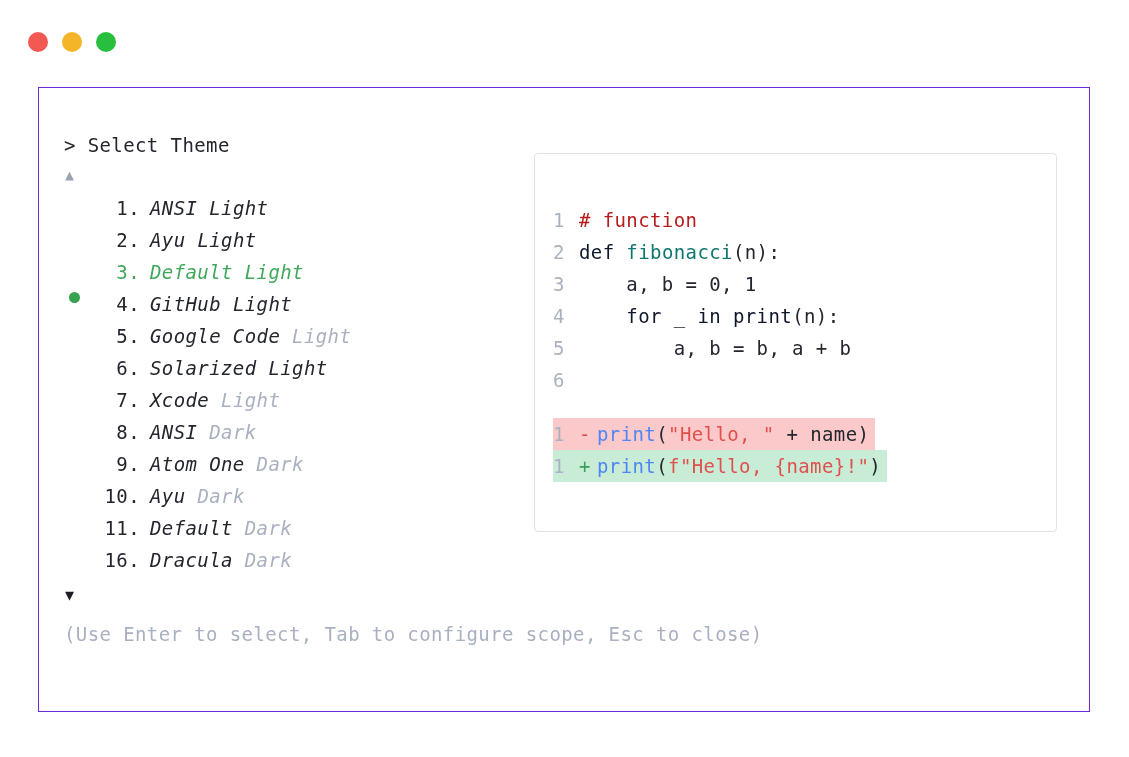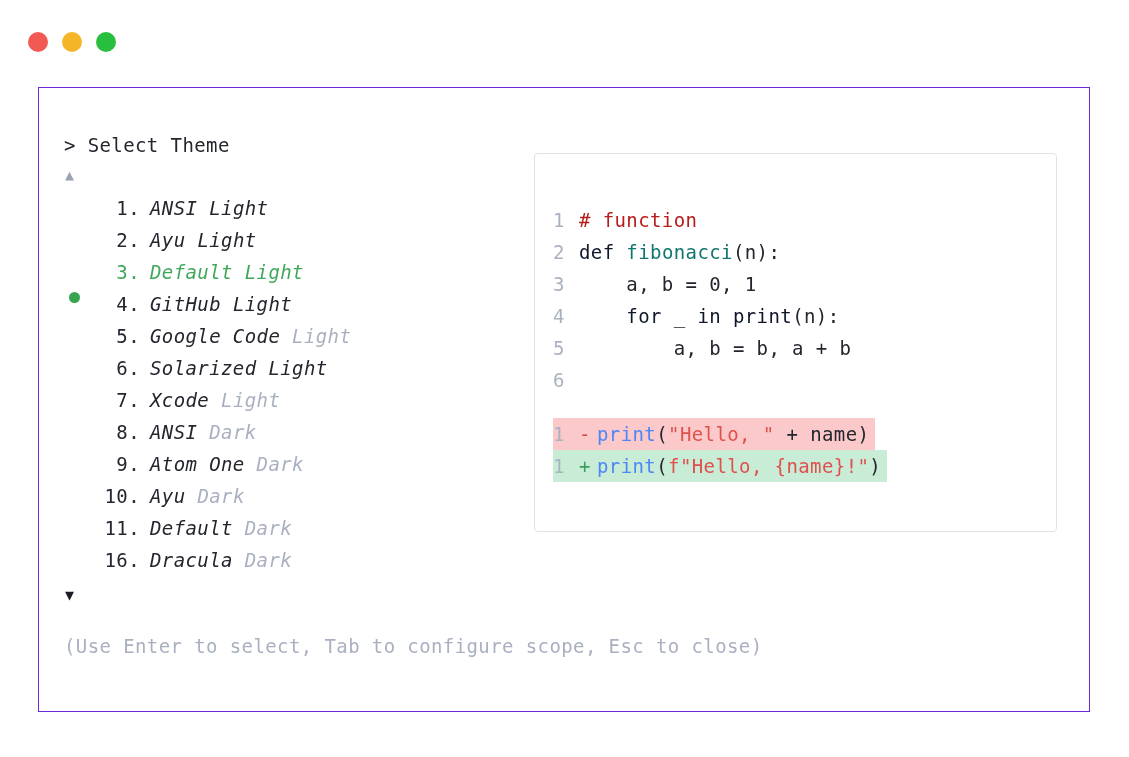--- a/index.html
+++ b/index.html
@@ -120,21 +120,21 @@
   .theme-row.selected .name-cell { color: #3fa85a; }
   .variant-dim { color: #a9b1c1; }
   .variant-strong { color: #24262e; }
   .theme-row.selected .variant-dim,
   .theme-row.selected .variant-strong { color: #3fa85a; }
 
   
   .hint {
     position: absolute;
     left: 25px;
-    top: 545px;
+    top: 533px;
     font-size: 19px;
     line-height: 26px;
     letter-spacing: 0.4px;
     color: #a9b1c1;
     white-space: pre;
   }
 
   
   .right-col {
     position: absolute;

